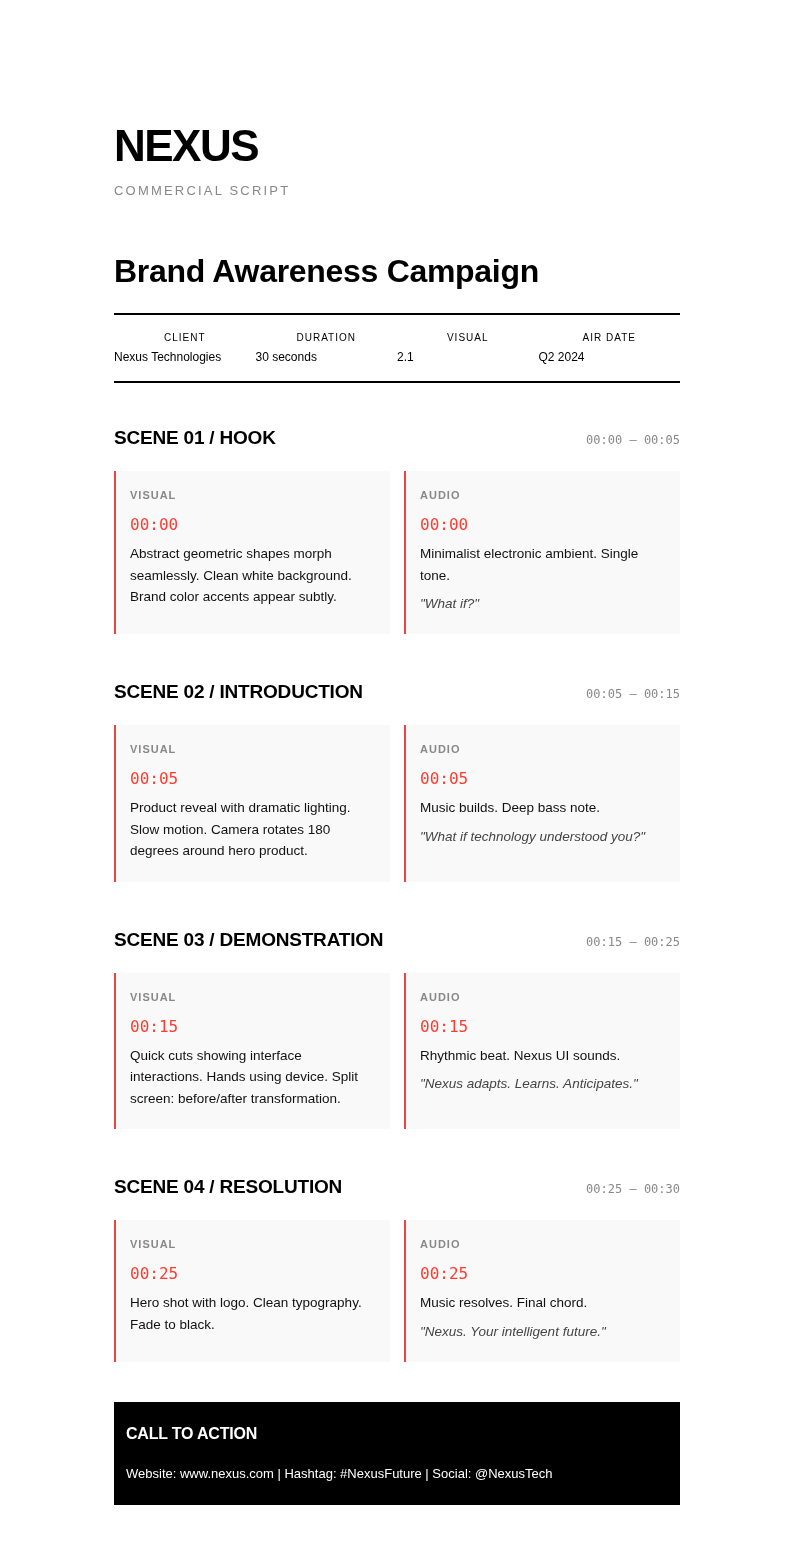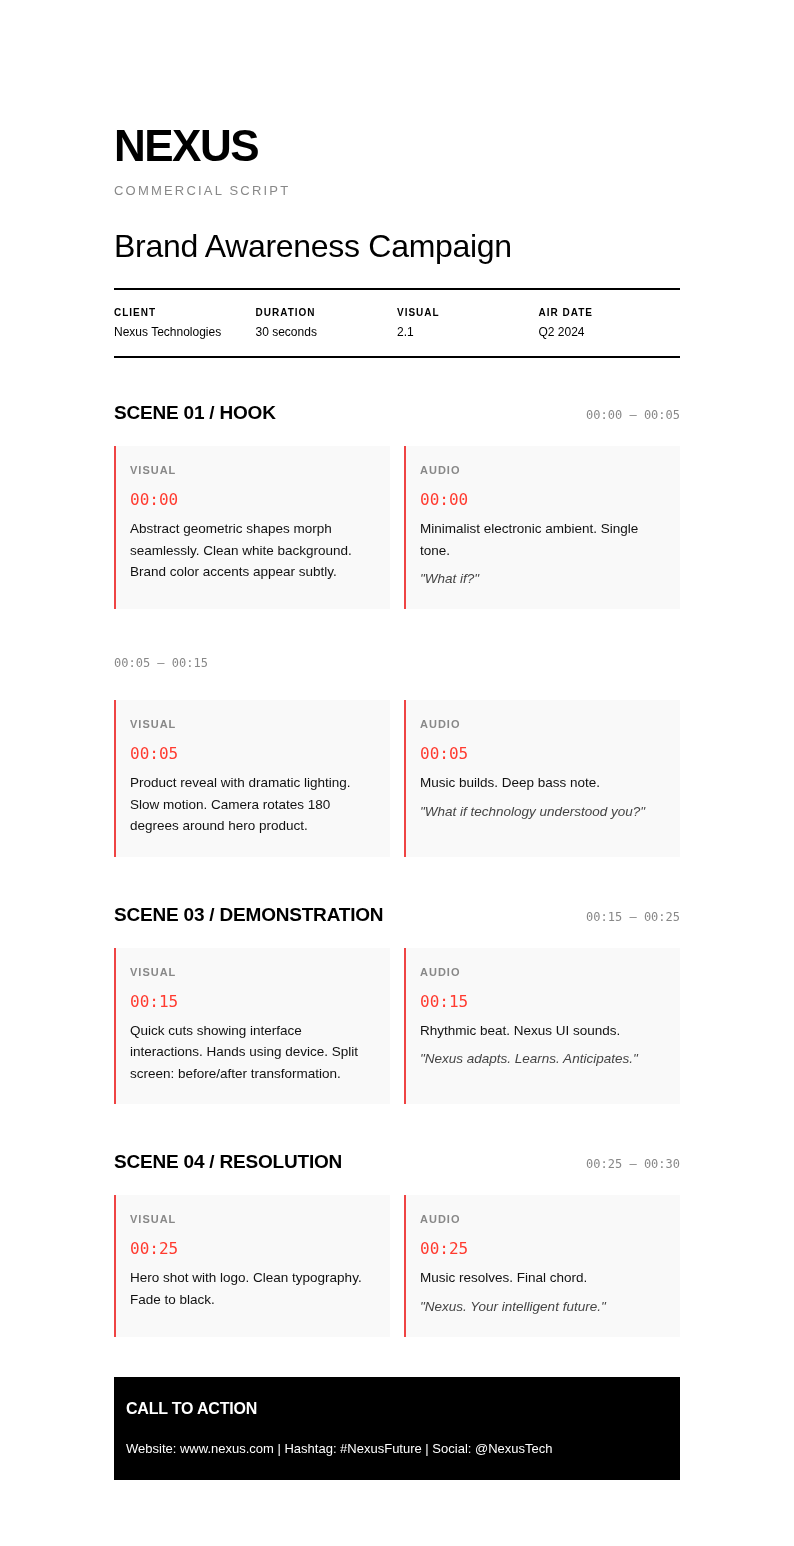--- a/index.html
+++ b/index.html
@@ -24,39 +24,40 @@
     line-height: 48px;
   }
   .subtitle {
     margin-top: 13px;
     font-size: 13px;
     letter-spacing: 2.2px;
     color: #888888;
     line-height: 16px;
   }
   .title {
-    margin-top: 27px;
+    margin-top: 52px;
     font-size: 32px;
-    font-weight: 400;
+    font-weight: 700;
     letter-spacing: -0.3px;
     line-height: 40px;
   }
   .meta {
     margin-top: 22px;
     border-top: 2px solid #000;
     border-bottom: 2px solid #000;
     display: flex;
     padding: 17px 0 16px 0;
   }
   .meta-col { width: 145.5px; }
   .meta-label {
     font-size: 10px;
-    font-weight: 700;
+    font-weight: 400;
     letter-spacing: 1px;
     line-height: 12px;
+    text-align: center;
   }
   .meta-value {
     margin-top: 6px;
     font-size: 12px;
     line-height: 15px;
   }
   .scene { margin-top: 44px; }
   .scene + .scene { margin-top: 47px; }
   .scene-head {
     display: flex;
@@ -176,20 +177,21 @@
         <div class="card-label">AUDIO</div>
         <div class="card-ts">00:00</div>
         <p class="card-text">Minimalist electronic ambient. Single tone.</p>
         <p class="card-quote">"What if?"</p>
       </div>
     </div>
   </section>
 
   <section class="scene">
     <div class="scene-head">
+      <h2 class="scene-title">SCENE 02 / INTRODUCTION</h2>
       <span class="scene-time">00:05 – 00:15</span>
     </div>
     <div class="cards">
       <div class="card">
         <div class="card-label">VISUAL</div>
         <div class="card-ts">00:05</div>
         <p class="card-text">Product reveal with dramatic lighting. Slow motion. Camera rotates 180 degrees around hero product.</p>
       </div>
       <div class="card">
         <div class="card-label">AUDIO</div>

